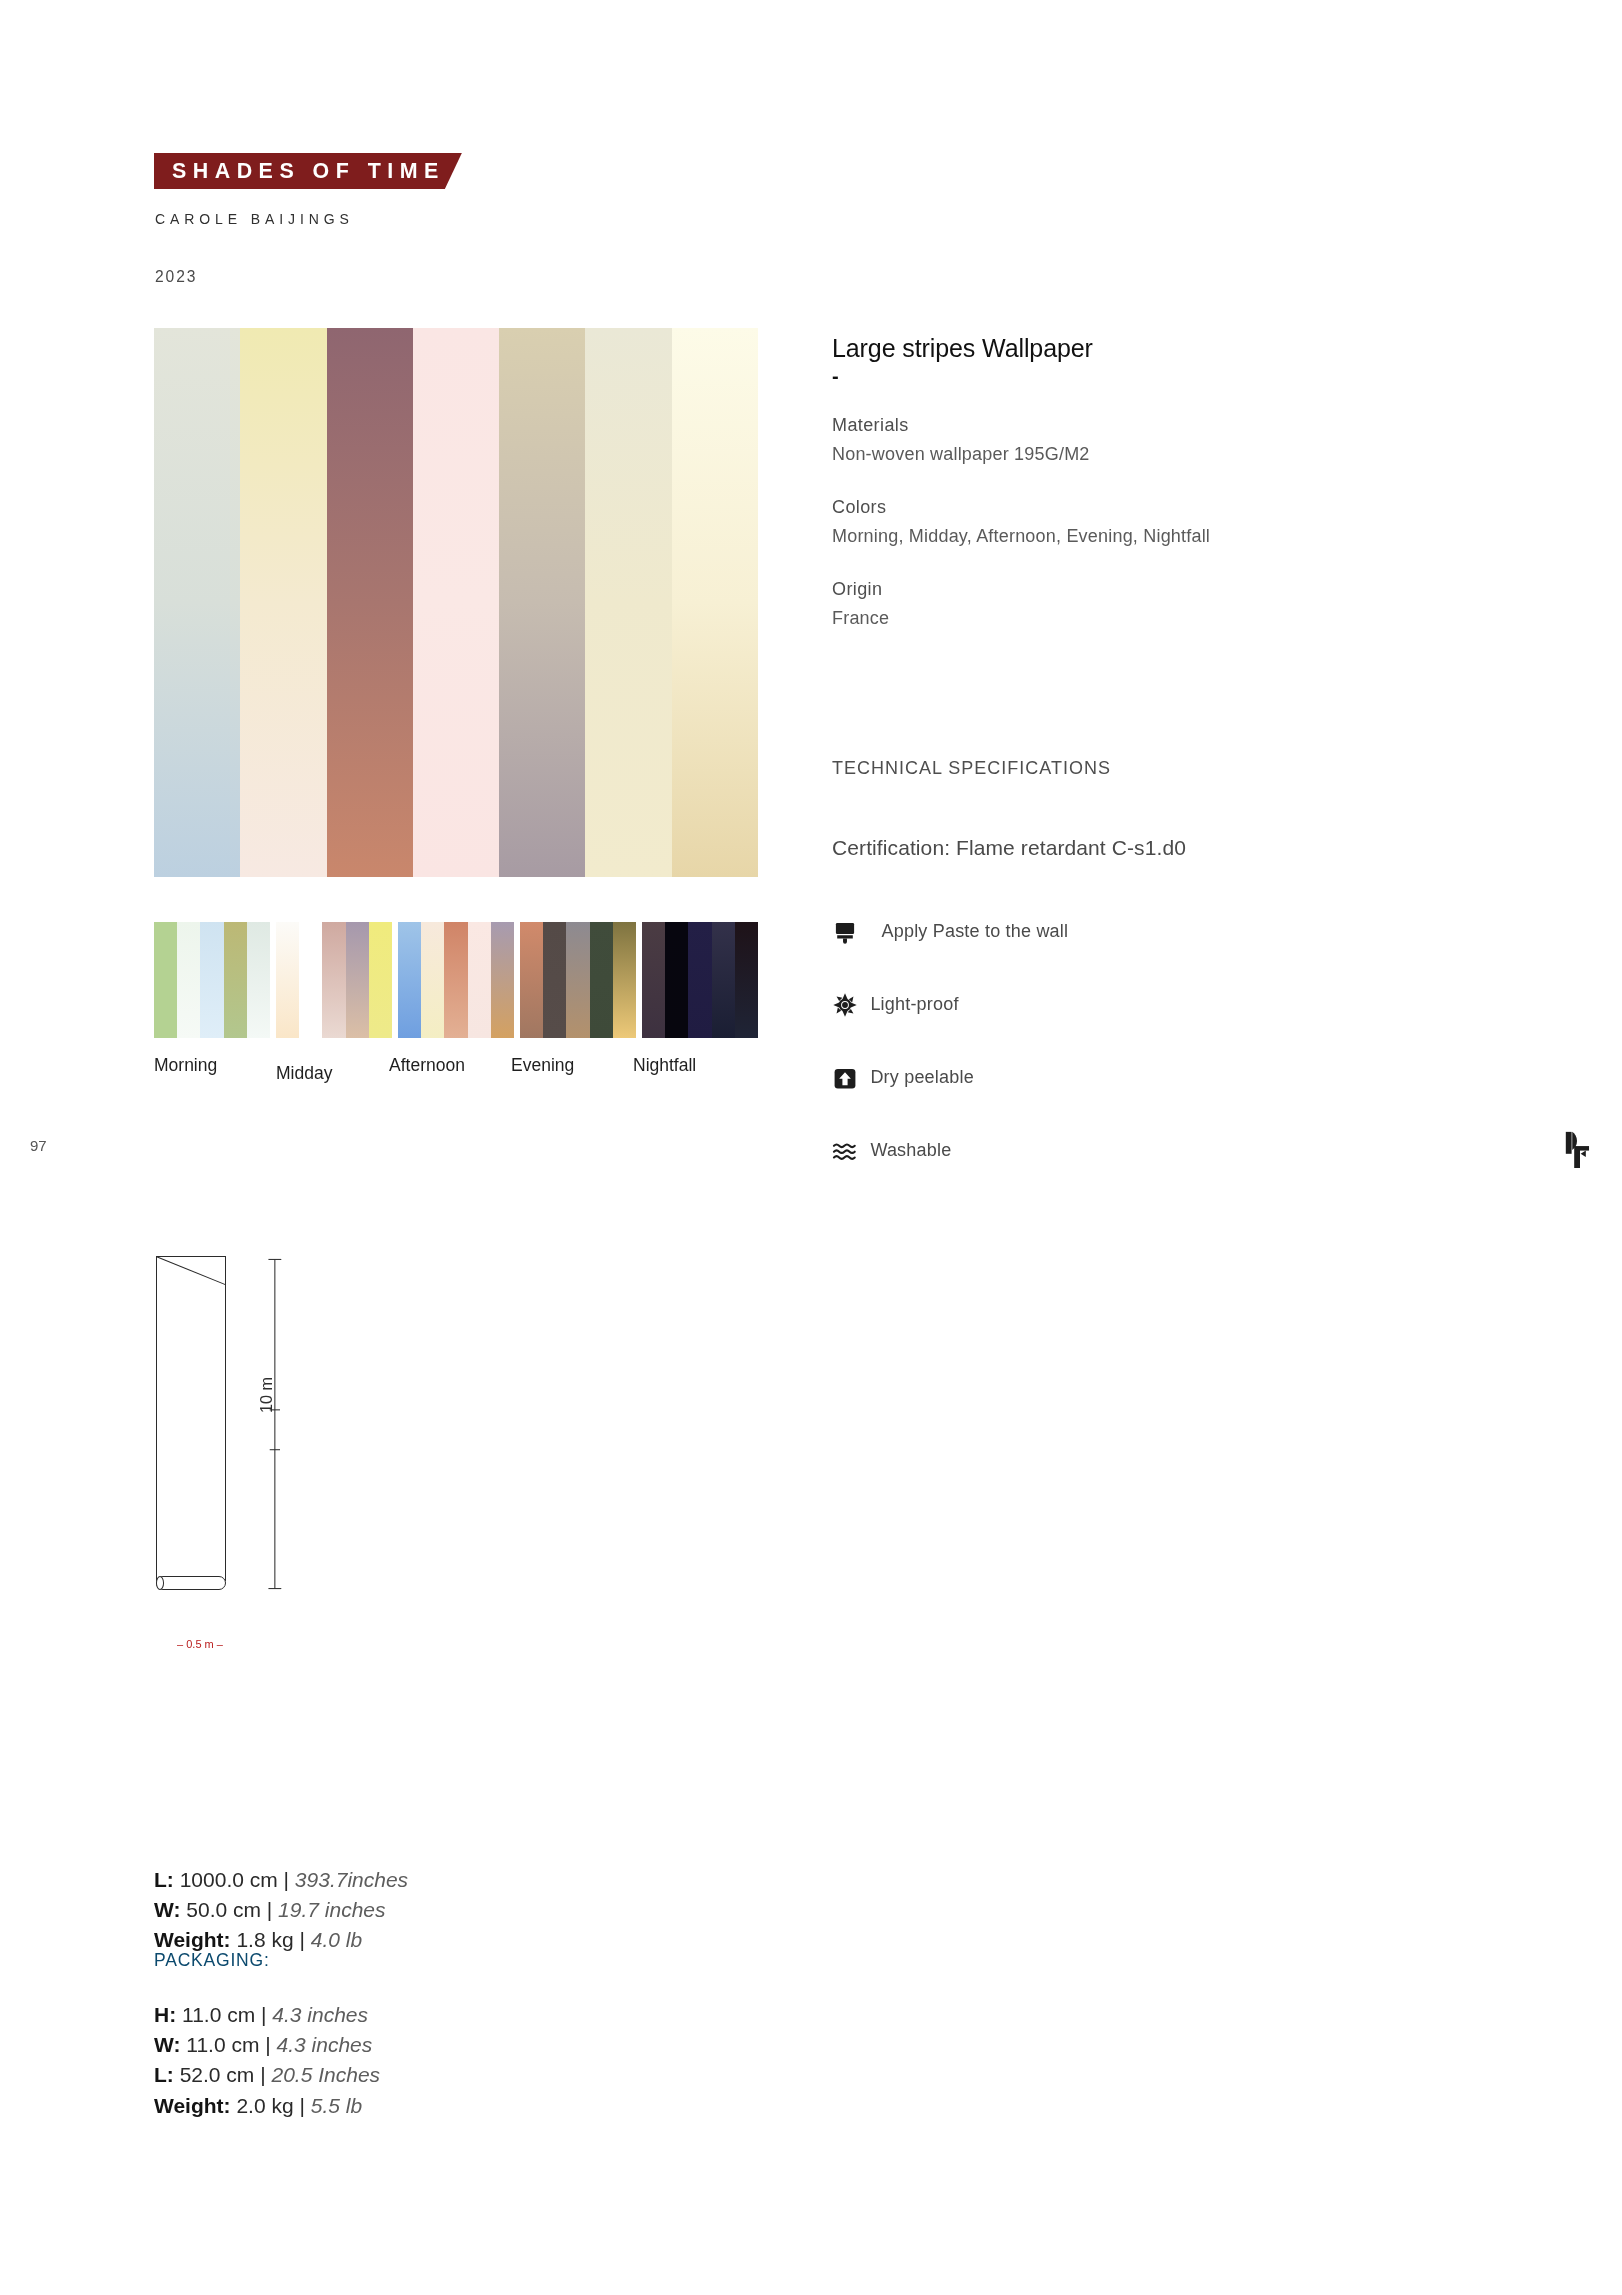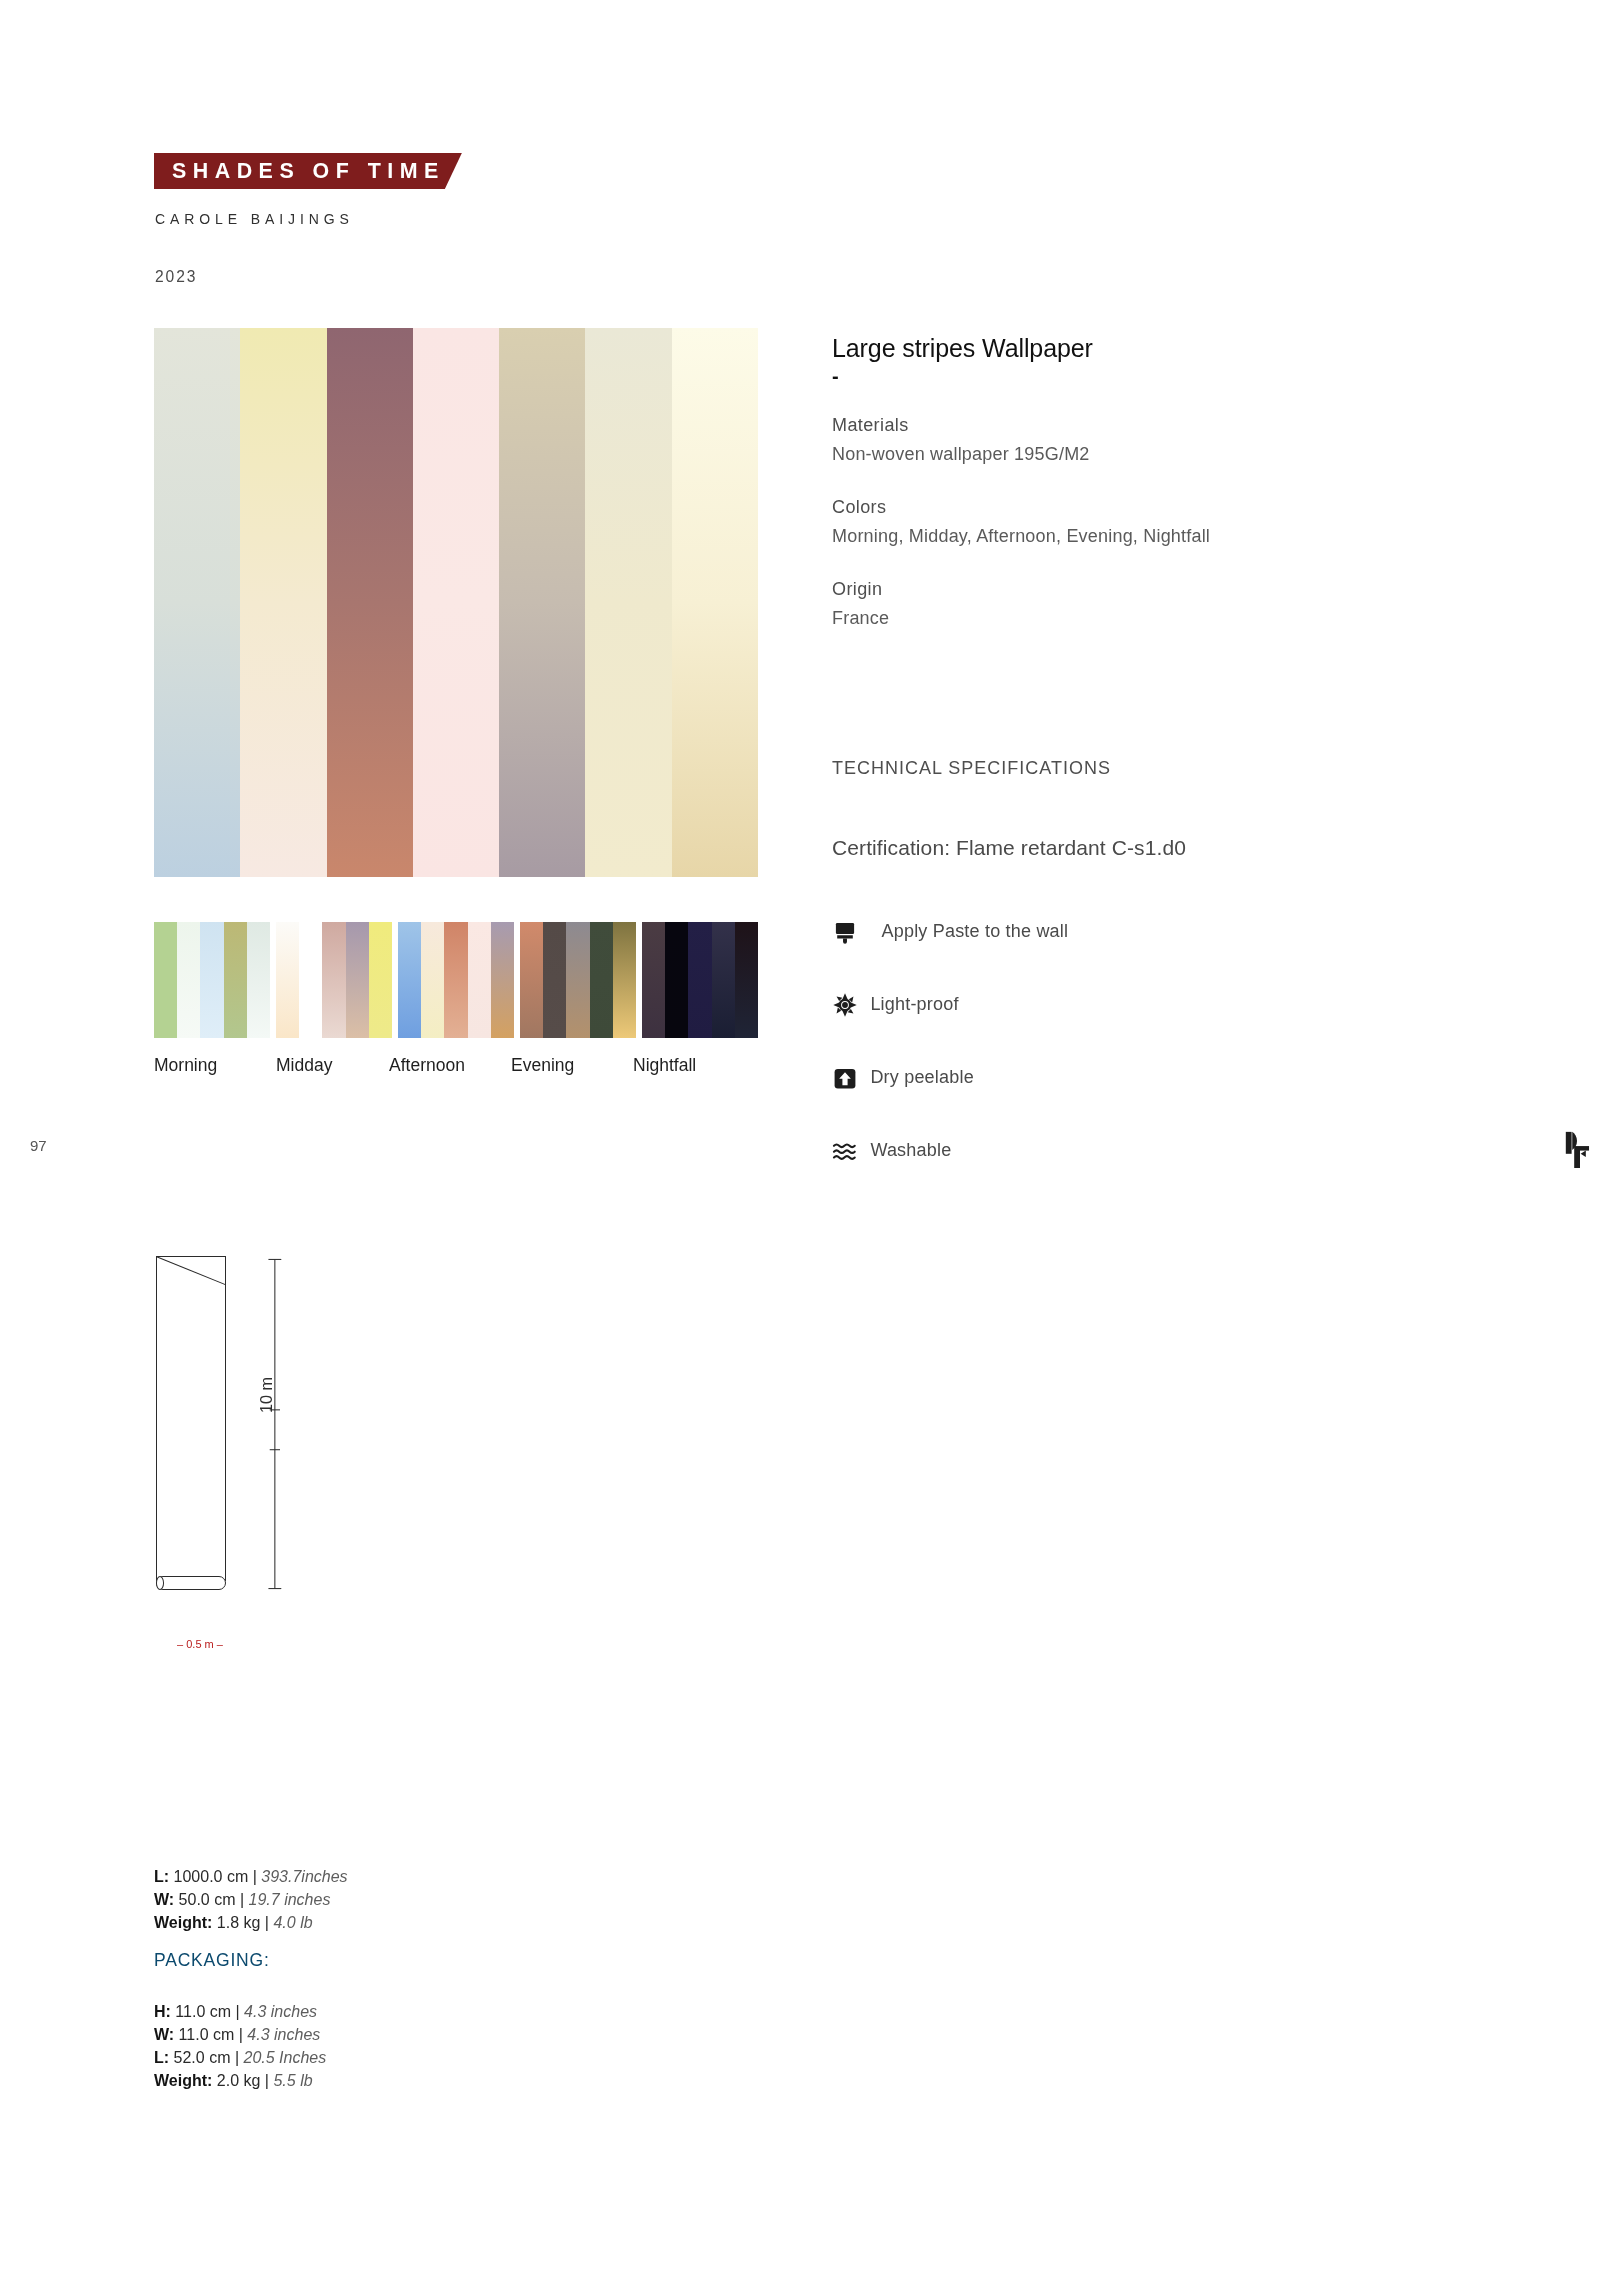--- a/index.html
+++ b/index.html
@@ -151,21 +151,21 @@
     white-space:nowrap;
   }
   #width-dim-label{
     position:absolute; left:148px; top:1638px;
     width:104px; text-align:center;
     font-size:11px; color:#b91c1c; white-space:nowrap;
   }
 
   
   #dimensions-block{ position:absolute; left:154px; top:1865px; }
-  .dim-line{ font-size:16px; color:#2a2a2a; line-height:1.44; white-space:nowrap; }
+  .dim-line{ font-size:21px; color:#2a2a2a; line-height:1.44; white-space:nowrap; }
   .dim-line b{ font-weight:700; color:#141414; }
   .dim-line i{ font-style:italic; color:#5d5d5d; }
   #packaging-heading{
     position:absolute; left:154px; top:1950px;
     font-size:17.5px; color:#0c4a6e; letter-spacing:0.8px;
   }
   #packaging-block{ position:absolute; left:154px; top:2000px; }
 </style>
 </head>
 <body>
@@ -220,21 +220,21 @@
       <div class="colorway-group">
         <div class="sub" style="background: linear-gradient(rgb(75, 60, 67), rgb(61, 49, 64));"></div>
         <div class="sub" style="background: linear-gradient(rgb(7, 6, 15), rgb(7, 6, 14));"></div>
         <div class="sub" style="background: linear-gradient(rgb(35, 31, 70), rgb(32, 28, 66));"></div>
         <div class="sub" style="background: linear-gradient(rgb(51, 49, 74), rgb(26, 30, 51));"></div>
         <div class="sub" style="background: linear-gradient(rgb(30, 18, 24), rgb(31, 36, 54));"></div>
       </div>
     </div>
   <div id="colorway-labels">
       <div class="cw-label" style="left: 0px;">Morning</div>
-      <div class="cw-label" style="left: 122px;">Midday</div>
+      <div class="cw-label" style="left: 122px; margin-top: 8px;">Midday</div>
       <div class="cw-label" style="left: 235px; text-align: right;">Afternoon</div>
       <div class="cw-label" style="left: 357px;">Evening</div>
       <div class="cw-label" style="left: 479px;">Nightfall</div>
     </div>
 
   <div id="page-number">97</div>
   <div id="brand-logo">
     <svg viewBox="0 0 52 62" width="34" height="40" aria-hidden="true">
       <rect x="4" y="6" width="9" height="34" fill="#1d1d1d"></rect>
       <path d="M14 6 a17 17 0 0 1 0 28 Z" fill="#1d1d1d"></path>

